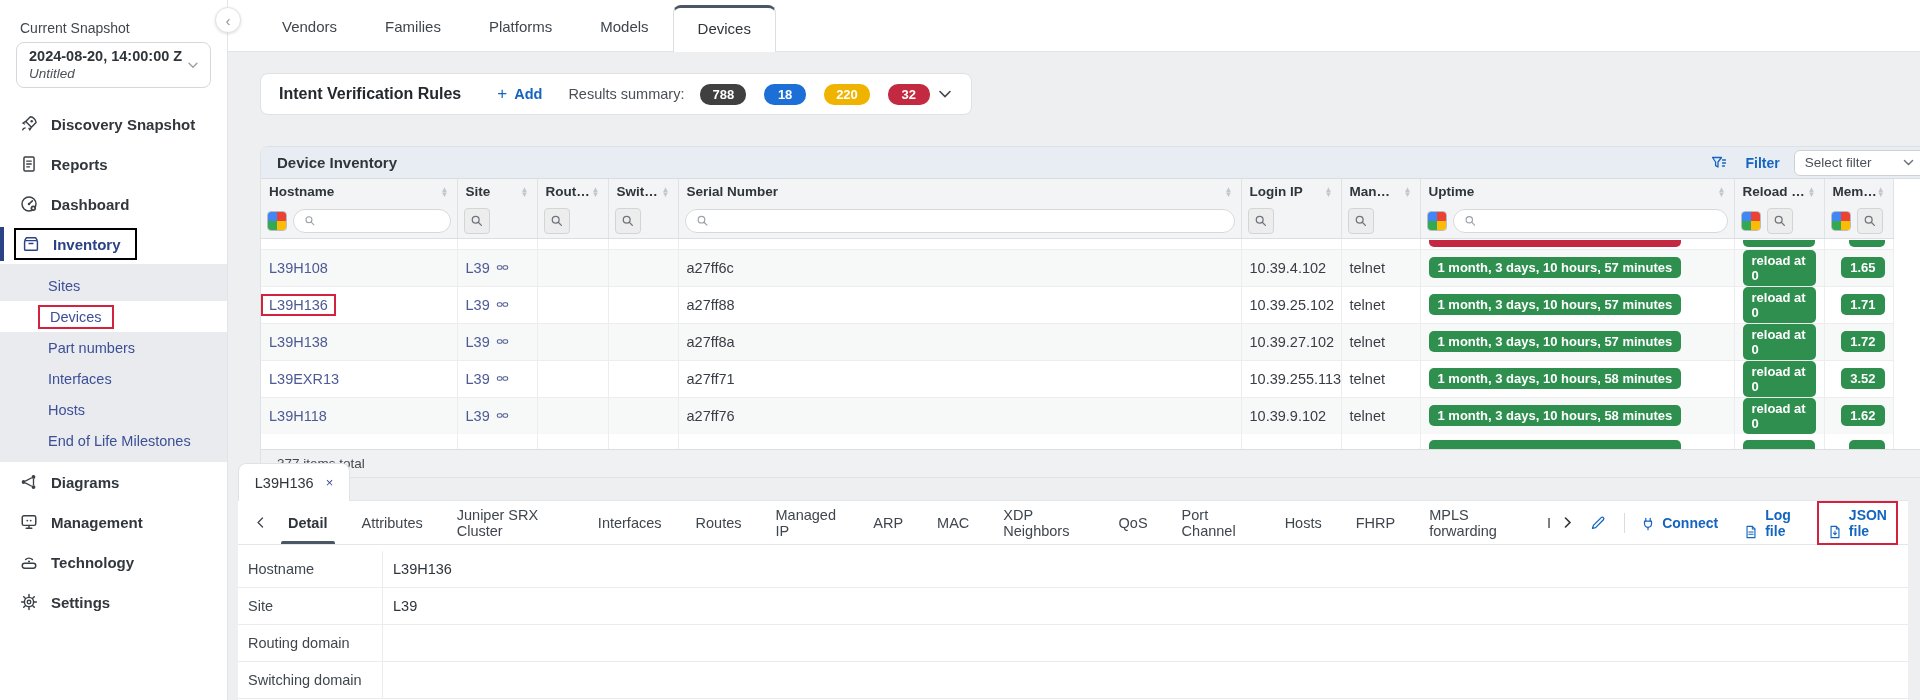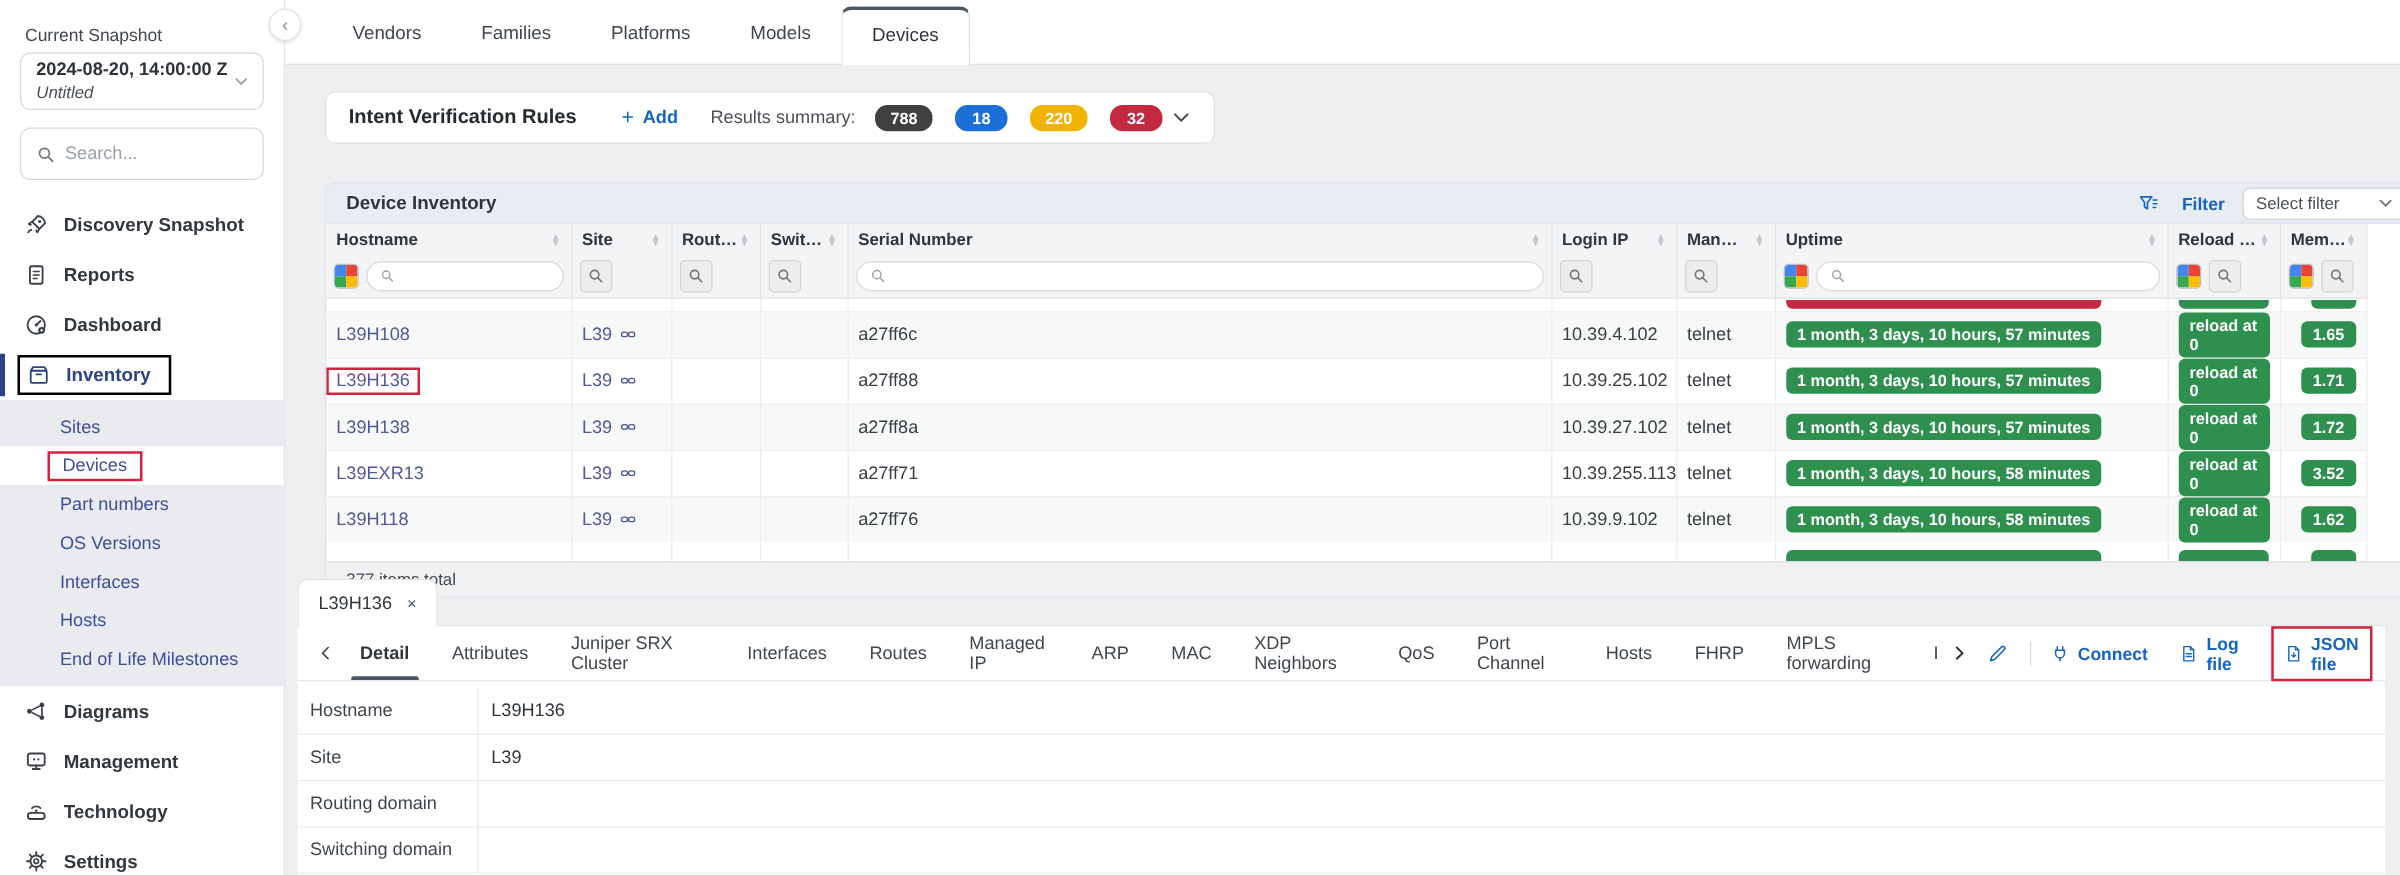--- a/index.html
+++ b/index.html
@@ -161,21 +161,21 @@
     padding:0 10px 0 12px; gap:0;
   }
   .dtab { font-size:14.5px; color:#3f464d; padding:0 17px; cursor:pointer; position:relative; height:100%; display:flex; align-items:center; }
   .dtab.active { color:#2f353b; font-weight:bold; }
   .dtab.active::after { content:""; position:absolute; left:10px; right:10px; bottom:0; height:3px; border-radius:2px 2px 0 0; background:#4a5663; }
   .dtab.trunc { width:22px; overflow:hidden; padding:0 4px 0 10px; }
   .dchev { color:#2f353b; font-weight:bold; cursor:pointer; padding:0 4px; display:flex; align-items:center; }
   .pencil { color:#1565c0; margin:0 10px 0 12px; cursor:pointer; display:flex; align-items:center; }
   .vdiv { width:1px; height:20px; background:#d9dcdf; margin:0 8px; }
   .dactions { display:flex; align-items:center; gap:26px; margin-left:8px; }
-  .daction { display:flex; align-items:center; gap:7px; color:#1565c0; font-size:14px; font-weight:bold; cursor:pointer; }
+  .daction { display:flex; align-items:flex-end; gap:7px; color:#1565c0; font-size:14px; font-weight:bold; cursor:pointer; }
   .daction.hl { border:2px solid #d2223f; padding:4px 9px; }
   .fields { margin-top:6px; }
   .frow2 { display:flex; height:37px; border-bottom:1px solid #ececee; align-items:center; }
   .flabel { width:145px; padding-left:10px; font-size:14.5px; color:#3f464d; border-right:1px solid #ececee; height:100%; display:flex; align-items:center; }
   .fvalue { padding-left:10px; font-size:14.5px; color:#2f353b; }
 
   .ic-svg { display:block; }
 </style>
 </head>
 <body>
@@ -187,29 +187,20 @@
     <div class="snap-box">
       <div class="snap-text">
         <div class="snap-date">2024-08-20, 14:00:00 Z</div>
         <div class="snap-name">Untitled</div>
       </div>
       <span class="snap-chev">
         <svg class="ic-svg" width="14" height="14" viewBox="0 0 16 16">
             <path d="M3.5 6l4.5 4.5L12.5 6" fill="none" stroke="currentColor" stroke-width="1.6" stroke-linecap="round"></path>
           </svg>
       </span>
-    </div>
-    <div class="side-search">
-      <span style="color:#6f757b">
-        <svg class="ic-svg" width="15" height="15" viewBox="0 0 16 16">
-            <circle cx="7" cy="7" r="4.2" fill="none" stroke="currentColor" stroke-width="1.5"></circle>
-            <path d="M10.2 10.2L14 14" stroke="currentColor" stroke-width="1.5" stroke-linecap="round"></path>
-          </svg>
-      </span>
-      <input type="text" placeholder="Search..." style="">
     </div>
 
     <nav class="nav">
       <div class="nav-item">
         <span class="ic">
           <svg class="ic-svg" width="18" height="18" viewBox="0 0 16 16">
               <path d="M9.2 1.6c2.6.2 4.9 2.5 5.1 5.1L10.2 10.8 5.1 5.7 9.2 1.6z" fill="none" stroke="currentColor" stroke-width="1.3"></path>
               <circle cx="10.4" cy="5.5" r="1.1" fill="currentColor"></circle>
               <path d="M5.1 5.7 2.6 7.2l2 .9M10.2 10.8 8.7 13.3l-.9-2M2.2 13.7c.4-1.5 1.3-2.2 2.8-2.3" fill="none" stroke="currentColor" stroke-width="1.2" stroke-linejoin="round"></path>
             </svg>
@@ -251,23 +242,20 @@
 
       <div class="subnav">
         <div class="subnav-item">
             <span>Sites</span>
           </div>
         <div class="subnav-item active">
             <span class="hl-text">Devices</span>
           </div>
         <div class="subnav-item">
             <span>Part numbers</span>
-          </div>
-        <div class="subnav-item">
-            <span>OS Versions</span>
           </div>
         <div class="subnav-item">
             <span>Interfaces</span>
           </div>
         <div class="subnav-item">
             <span>Hosts</span>
           </div>
         <div class="subnav-item">
             <span>End of Life Milestones</span>
           </div>

